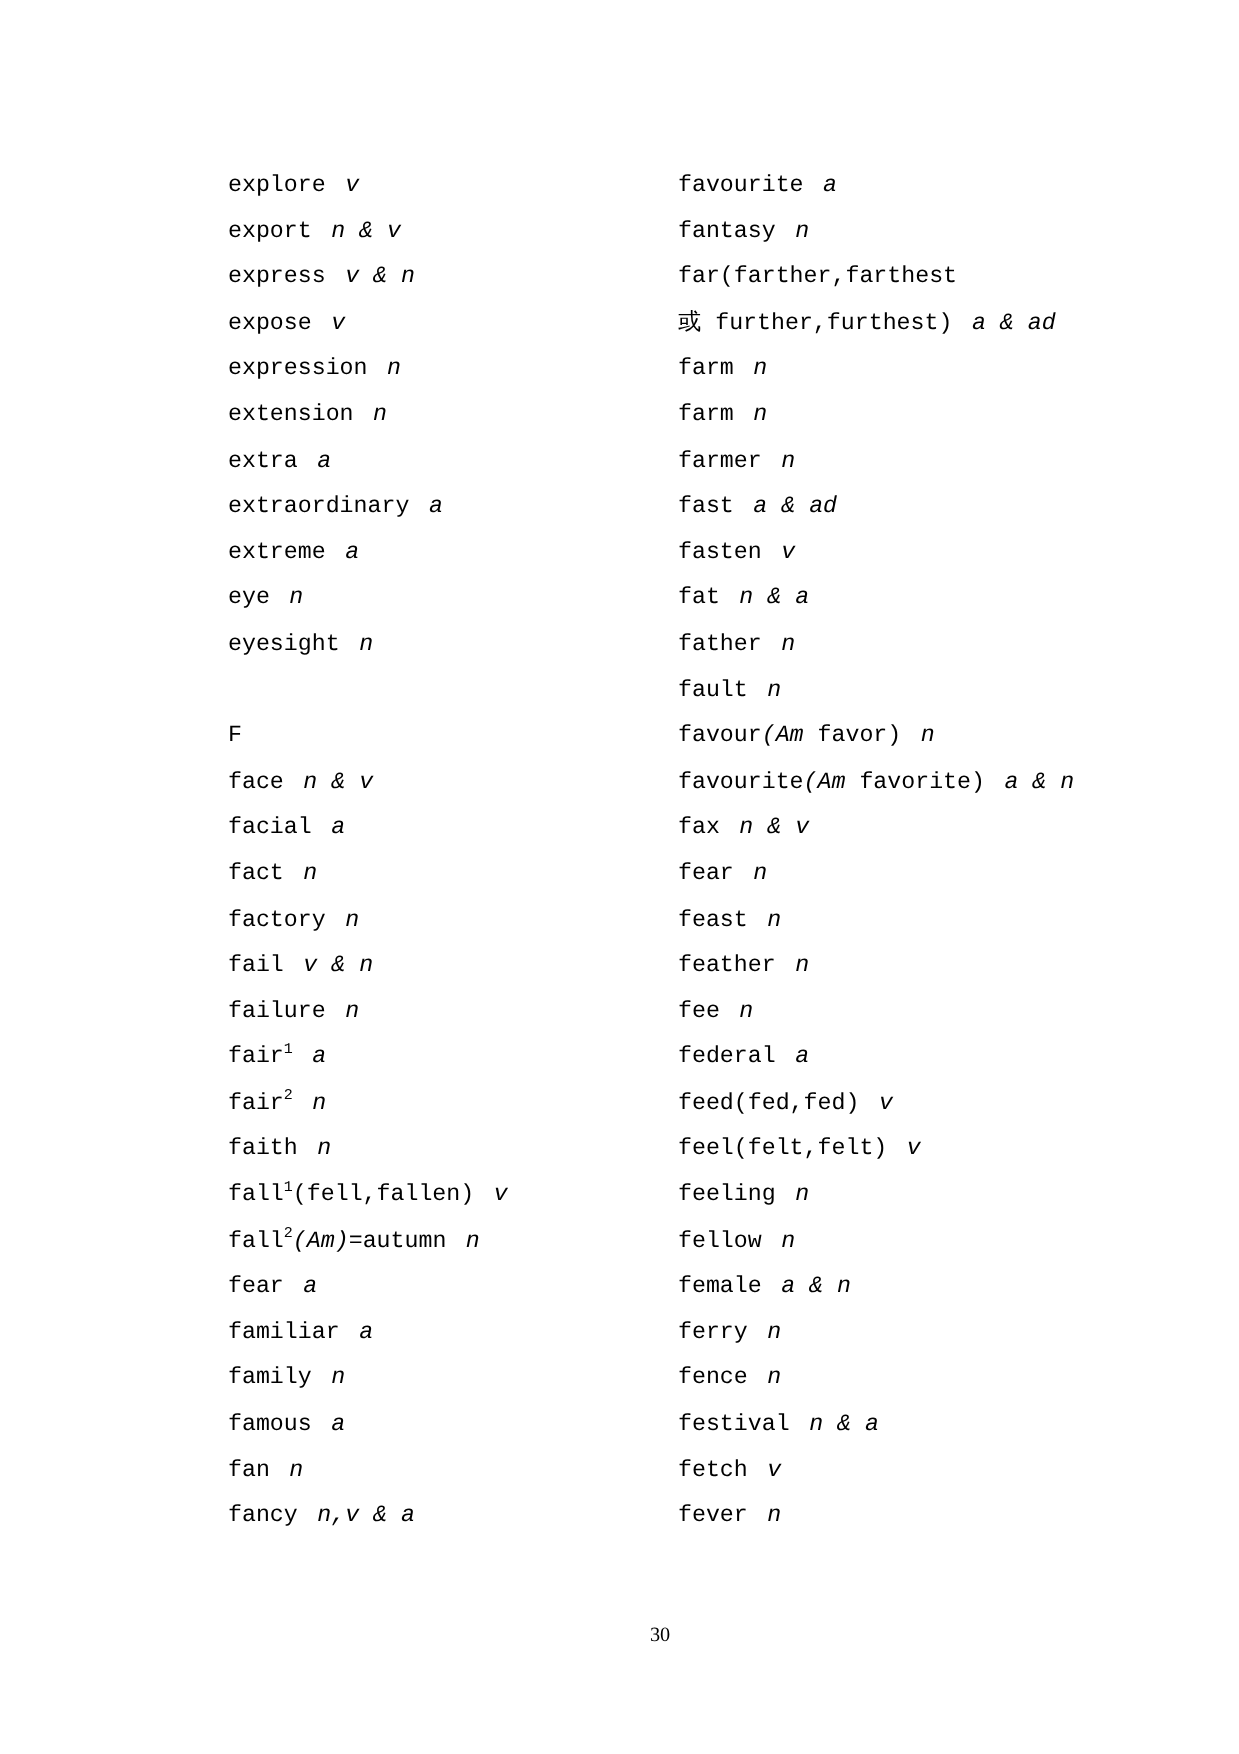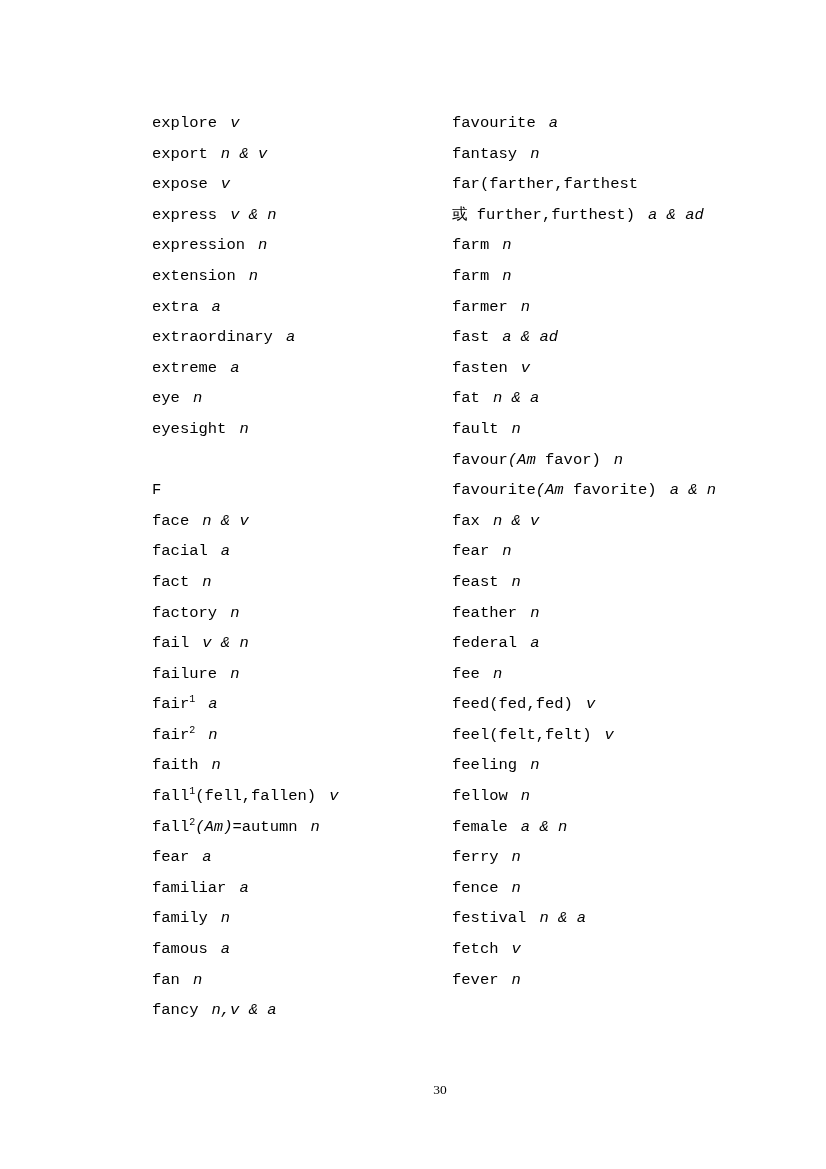--- a/index.html
+++ b/index.html
@@ -78,22 +78,22 @@
   }
 </style>
 </head>
 <body>
 
 <div class="page">
   <div class="columns">
     <div class="col left" id="col-left">
         <div class="entry"><span class="word">explore</span><span class="pos">v</span></div>
         <div class="entry"><span class="word">export</span><span class="pos">n &amp; v</span></div>
+        <div class="entry"><span class="word">express</span><span class="pos">v &amp; n</span></div>
         <div class="entry"><span class="word">expose</span><span class="pos">v</span></div>
-        <div class="entry"><span class="word">express</span><span class="pos">v &amp; n</span></div>
         <div class="entry"><span class="word">expression</span><span class="pos">n</span></div>
         <div class="entry"><span class="word">extension</span><span class="pos">n</span></div>
         <div class="entry"><span class="word">extra</span><span class="pos">a</span></div>
         <div class="entry"><span class="word">extraordinary</span><span class="pos">a</span></div>
         <div class="entry"><span class="word">extreme</span><span class="pos">a</span></div>
         <div class="entry"><span class="word">eye</span><span class="pos">n</span></div>
         <div class="entry"><span class="word">eyesight</span><span class="pos">n</span></div>
         <div class="entry blank"></div>
         <div class="letter-head">F</div>
         <div class="entry"><span class="word">face</span><span class="pos">n &amp; v</span></div>
@@ -118,29 +118,30 @@
         <div class="entry"><span class="word">favourite</span><span class="pos">a</span></div>
         <div class="entry"><span class="word">fantasy</span><span class="pos">n</span></div>
         <div class="entry"><span class="word">far(farther,farthest</span></div>
         <div class="entry"><span class="word">或 further,furthest)</span><span class="pos">a &amp; ad</span></div>
         <div class="entry"><span class="word">farm</span><span class="pos">n</span></div>
         <div class="entry"><span class="word">farm</span><span class="pos">n</span></div>
         <div class="entry"><span class="word">farmer</span><span class="pos">n</span></div>
         <div class="entry"><span class="word">fast</span><span class="pos">a &amp; ad</span></div>
         <div class="entry"><span class="word">fasten</span><span class="pos">v</span></div>
         <div class="entry"><span class="word">fat</span><span class="pos">n &amp; a</span></div>
+        <div class="entry"><span class="word">father</span><span class="pos">n</span></div>
         <div class="entry"><span class="word">fault</span><span class="pos">n</span></div>
         <div class="entry"><span class="word">favour</span><span class="am">(Am</span><span> favor)</span><span class="pos">n</span></div>
         <div class="entry"><span class="word">favourite</span><span class="am">(Am</span><span> favorite)</span><span class="pos">a &amp; n</span></div>
         <div class="entry"><span class="word">fax</span><span class="pos">n &amp; v</span></div>
         <div class="entry"><span class="word">fear</span><span class="pos">n</span></div>
         <div class="entry"><span class="word">feast</span><span class="pos">n</span></div>
         <div class="entry"><span class="word">feather</span><span class="pos">n</span></div>
+        <div class="entry"><span class="word">fee</span><span class="pos">n</span></div>
         <div class="entry"><span class="word">federal</span><span class="pos">a</span></div>
-        <div class="entry"><span class="word">fee</span><span class="pos">n</span></div>
         <div class="entry"><span class="word">feed(fed,fed)</span><span class="pos">v</span></div>
         <div class="entry"><span class="word">feel(felt,felt)</span><span class="pos">v</span></div>
         <div class="entry"><span class="word">feeling</span><span class="pos">n</span></div>
         <div class="entry"><span class="word">fellow</span><span class="pos">n</span></div>
         <div class="entry"><span class="word">female</span><span class="pos">a &amp; n</span></div>
         <div class="entry"><span class="word">ferry</span><span class="pos">n</span></div>
         <div class="entry"><span class="word">fence</span><span class="pos">n</span></div>
         <div class="entry"><span class="word">festival</span><span class="pos">n &amp; a</span></div>
         <div class="entry"><span class="word">fetch</span><span class="pos">v</span></div>
         <div class="entry"><span class="word">fever</span><span class="pos">n</span></div>

